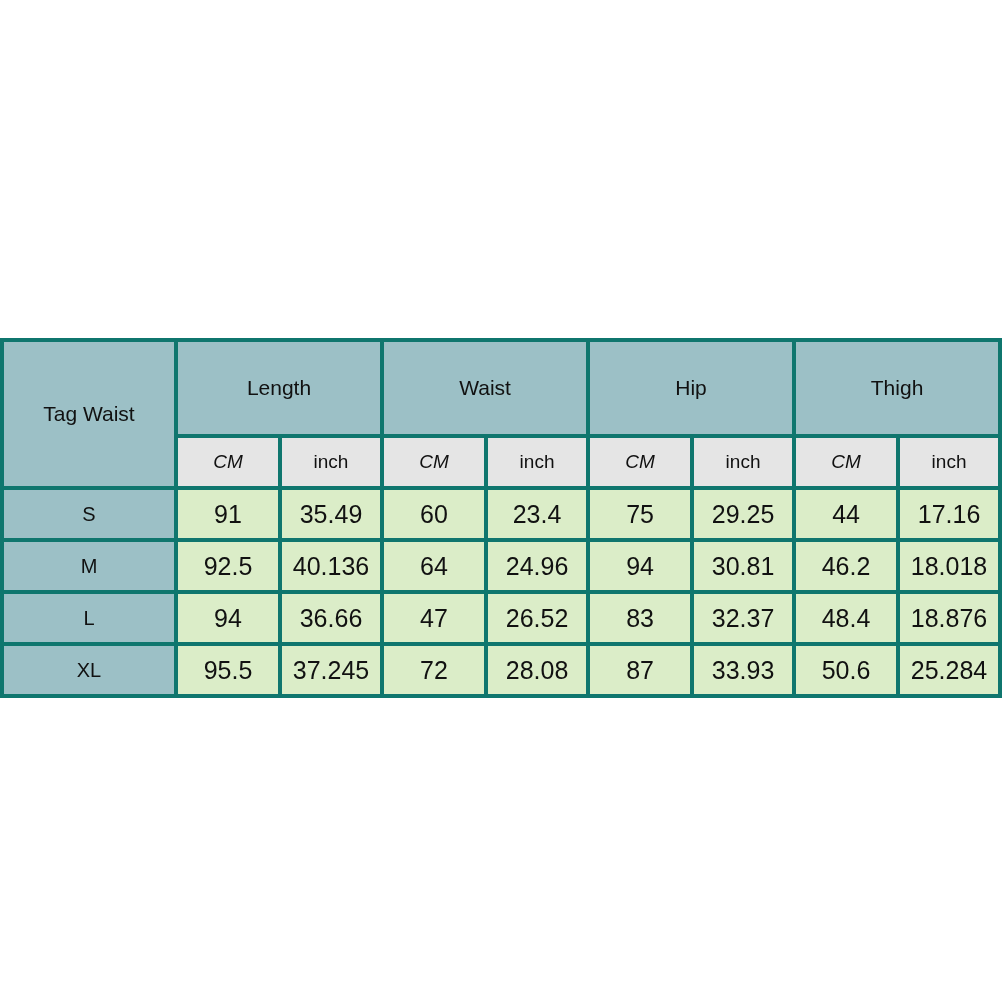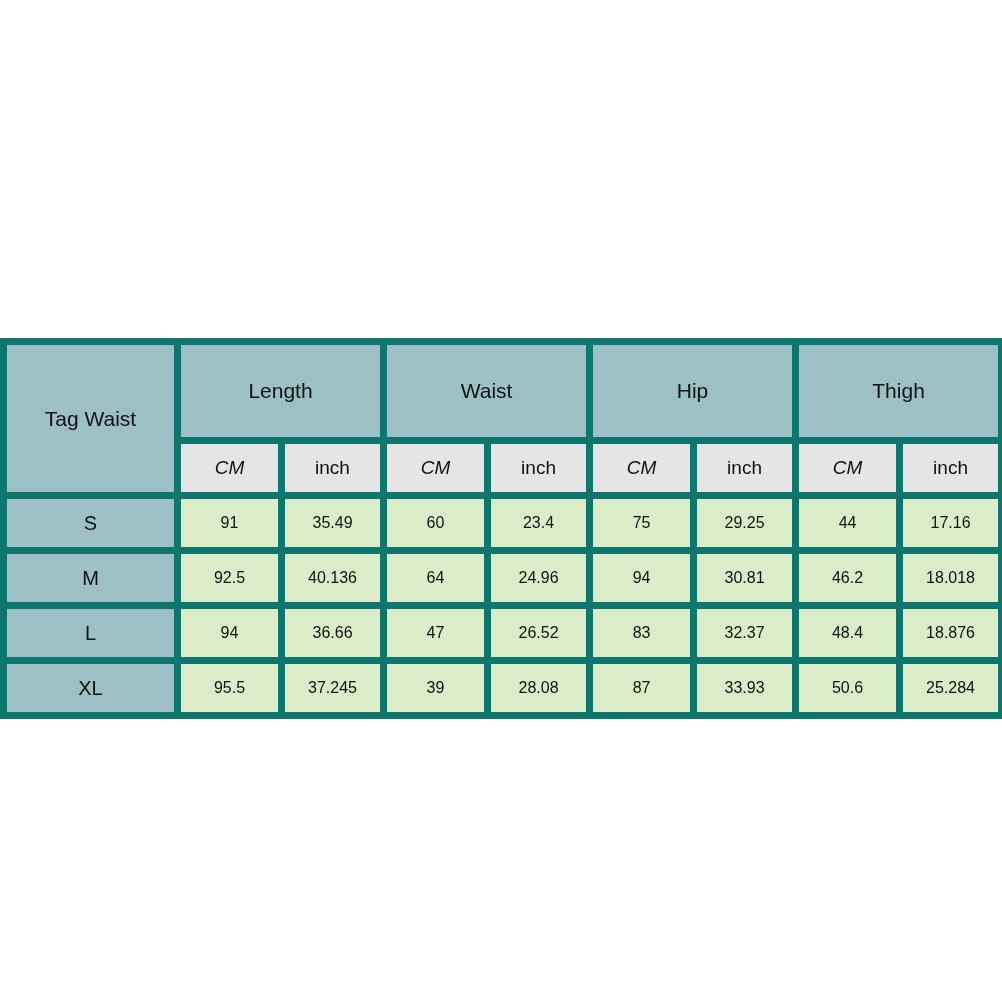--- a/index.html
+++ b/index.html
@@ -23,21 +23,21 @@
   }
 
   table.size-chart {
     border-collapse: collapse;
     width: 1002px;
     table-layout: fixed;
   }
 
   table.size-chart td,
   table.size-chart th {
-    border: 7px solid #0f766e;
+    border: 4px solid #0f766e;
     text-align: center;
     vertical-align: middle;
     color: #111111;
     font-weight: normal;
     padding: 0;
   }
 
   
   .hdr {
     background: #9cc0c6;
@@ -68,21 +68,21 @@
 
   
   .size-label {
     background: #9cc0c6;
     font-size: 20px;
     height: 48px;
   }
   
   .data-cell {
     background: #dbedc8;
-    font-size: 16px;
+    font-size: 25px;
     height: 48px;
   }
 
   
   col.c-size   { width: 174px; }
   col.c-cm     { width: 104px; }
   col.c-inch   { width: 102px; }
 </style>
 </head>
 <body>
@@ -150,21 +150,21 @@
         <td class="data-cell">26.52</td>
         <td class="data-cell">83</td>
         <td class="data-cell">32.37</td>
         <td class="data-cell">48.4</td>
         <td class="data-cell">18.876</td>
       </tr>
       <tr>
         <td class="size-label">XL</td>
         <td class="data-cell">95.5</td>
         <td class="data-cell">37.245</td>
-        <td class="data-cell">39</td>
+        <td class="data-cell">72</td>
         <td class="data-cell">28.08</td>
         <td class="data-cell">87</td>
         <td class="data-cell">33.93</td>
         <td class="data-cell">50.6</td>
         <td class="data-cell">25.284</td>
       </tr>
     </tbody>
   </table>
 </div>
 

